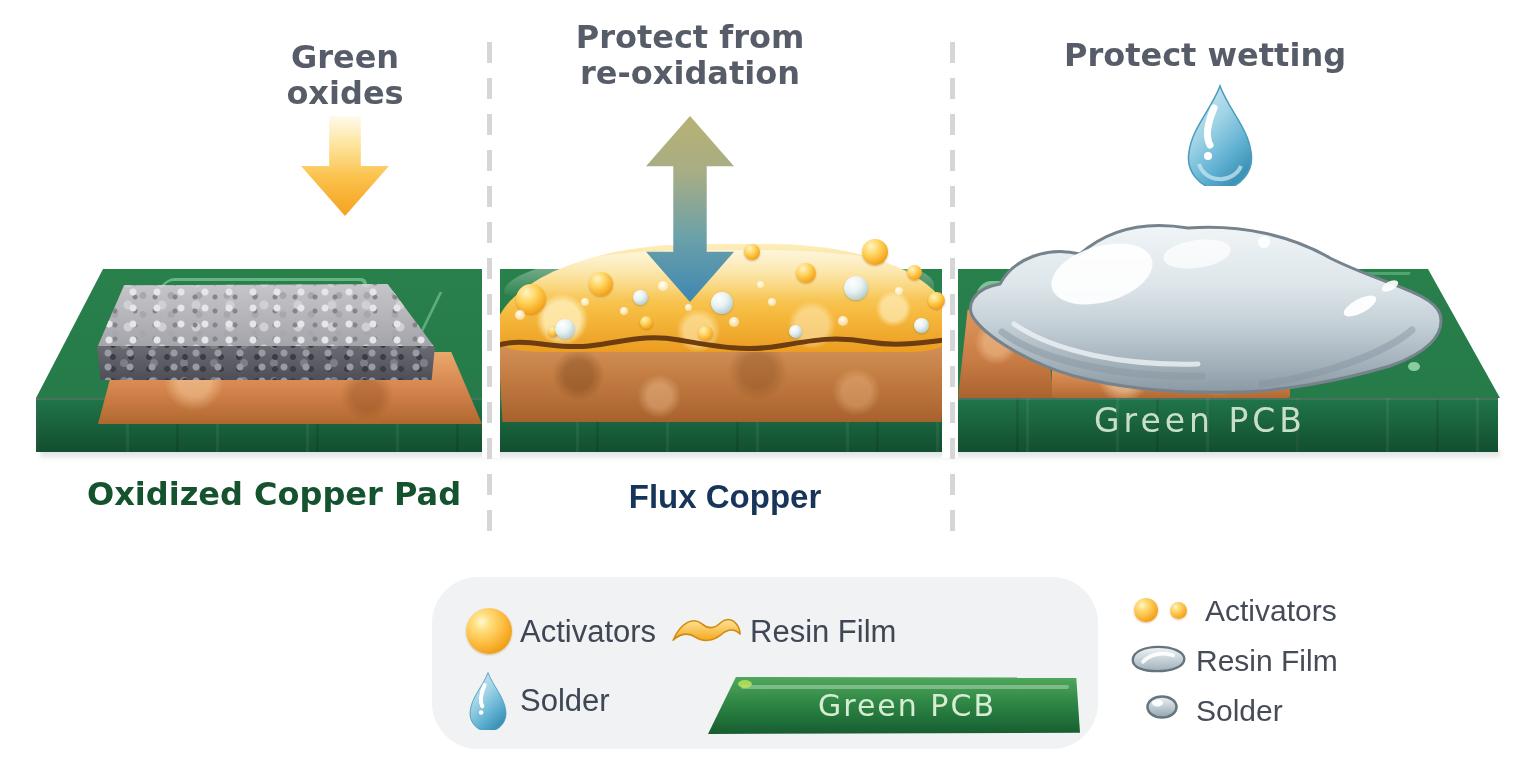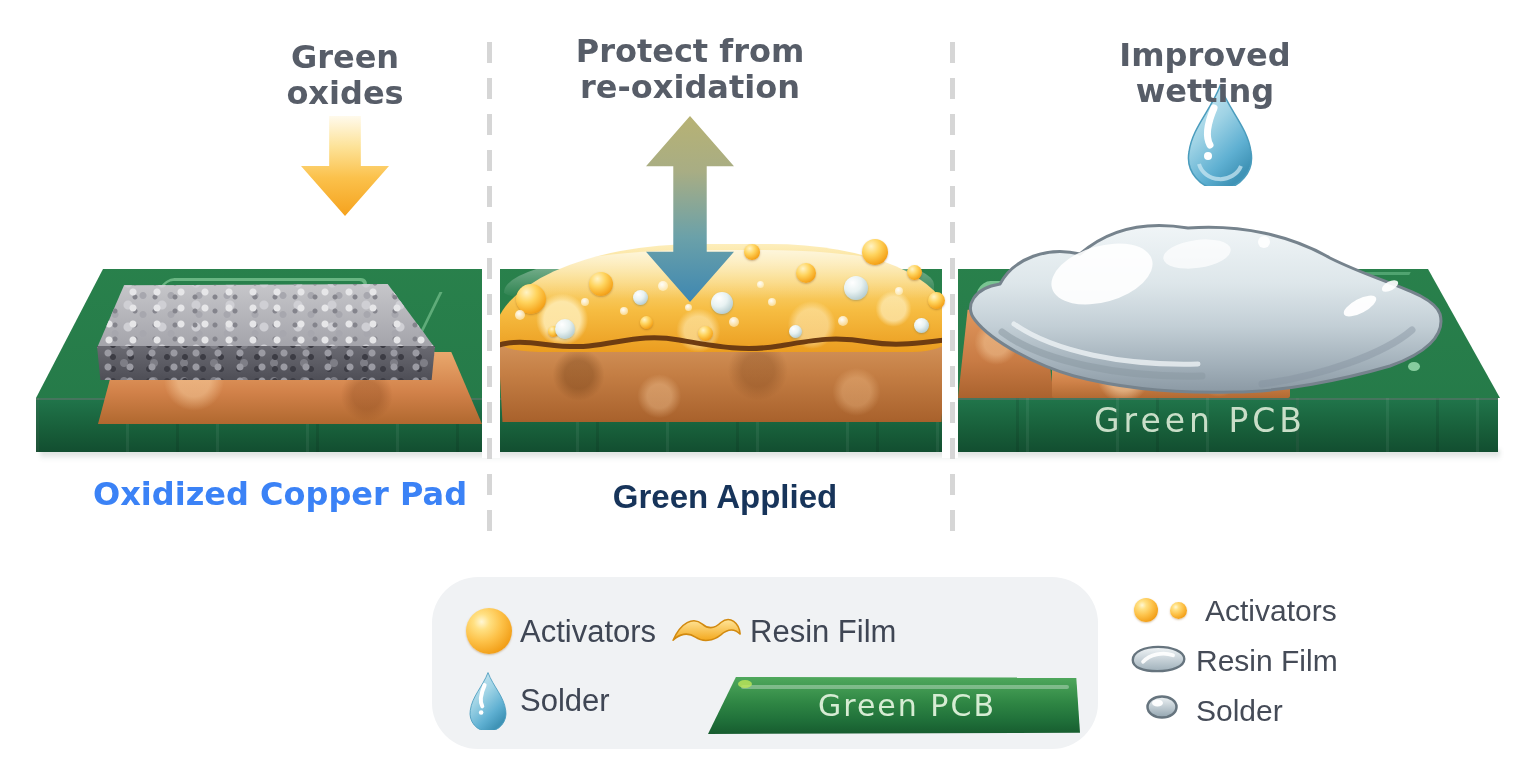--- a/index.html
+++ b/index.html
@@ -107,21 +107,21 @@
     background:
       radial-gradient(circle at 30% 50%,rgba(255,225,185,.5) 0 14px,transparent 26px),
       radial-gradient(circle at 70% 45%,rgba(255,215,170,.4) 0 12px,transparent 22px),
       linear-gradient(180deg,#eba76b 0%,#d0834a 60%,#b26a33 100%);}
   .solder{position:absolute;left:962px;top:214px;width:486px;height:185px;z-index:6;}
   .pcb-label{position:absolute;left:1035px;top:404px;width:330px;z-index:3;text-align:center;
     font:400 33px/1 "DejaVu Sans",sans-serif;color:#c9dec8;letter-spacing:4px;}
 
   
   .caption{position:absolute;z-index:9;text-align:center;white-space:pre-line;}
-  .cap-gray{left:70px;top:474px;width:420px;font:700 32px/1.25 "DejaVu Sans",sans-serif;color:#3b82f6;}
+  .cap-gray{left:64px;top:474px;width:420px;font:700 32px/1.25 "DejaVu Sans",sans-serif;color:#14532d;}
   .cap-navy2{left:575px;top:476px;width:300px;font:700 33px/1.25 "Liberation Sans",sans-serif;color:#17345a;}
   .cap-navy3{left:1015px;top:476px;width:370px;font:700 33px/1.3 "Liberation Sans",sans-serif;color:#17345a;}
 
   
   .legend-box{position:absolute;left:432px;top:577px;width:666px;height:172px;z-index:2;
     background:#f0f2f4;border-radius:46px;}
   .legend-box .lbl{position:absolute;font:400 31px/1 "Liberation Sans",sans-serif;color:#3f4654;}
   .gold-ball{border-radius:50%;
     background:radial-gradient(circle at 34% 30%,#fff7d4 0%,#ffe082 18%,#fdc249 45%,#f19c14 78%,#d97f04 100%);
     box-shadow:0 1px 2px rgba(150,90,0,.35);}
@@ -148,23 +148,23 @@
 </head>
 <body>
 
 <div class="canvas">
 
   <div class="divider" style="left:487px"></div>
   <div class="divider" style="left:950px"></div>
 
   <div class="annotation" style="left:195px;top:40px;width:300px">Green
 oxides</div>
-  <div class="annotation" style="left:540px;top:34px;width:300px">Protect from
+  <div class="annotation" style="left:540px;top:20px;width:300px">Protect from
 re-oxidation</div>
-  <div class="annotation" style="left:1055px;top:38px;width:300px">Improved wetting</div>
+  <div class="annotation" style="left:1055px;top:38px;width:300px">Protect wetting</div>
 
   <div class="arrow-down"></div>
   <div class="arrow-updown"></div>
   <svg class="droplet-hero" viewBox="0 0 70 104">
     <defs>
       <linearGradient id="dropG1" x1="0" y1="0" x2="0.6" y2="1">
         <stop offset="0" stop-color="#daeff7"></stop>
           <stop offset="0.45" stop-color="#9fd3e5"></stop>
         <stop offset="0.78" stop-color="#5fb0d2"></stop>
           <stop offset="1" stop-color="#3f93b6"></stop>
@@ -250,21 +250,21 @@
     <circle cx="302" cy="28" r="6" fill="#ffffff" opacity="0.9"></circle>
     <ellipse cx="398" cy="92" rx="18" ry="7" fill="#ffffff" opacity="0.95" transform="rotate(-28 398 92)"></ellipse>
     <ellipse cx="428" cy="72" rx="9" ry="4.5" fill="#ffffff" opacity="0.9" transform="rotate(-28 428 72)"></ellipse>
   </svg>
   <div class="pcb-label">Green PCB</div>
 
   <div class="gap gap1"></div>
   <div class="gap gap2"></div>
 
   <div class="caption cap-gray">Oxidized Copper Pad</div>
-  <div class="caption cap-navy2">Green Applied</div>
+  <div class="caption cap-navy2">Flux Copper</div>
 
   <div class="legend-box">
     <div class="gold-ball lb-ball"></div>
     <div class="lbl" style="left:88px;top:616px;top:39px">Activators</div>
     <svg class="lb-resin" viewBox="0 0 96 42">
       <defs>
         <linearGradient id="resinG" x1="0" y1="0" x2="0" y2="1">
           <stop offset="0" stop-color="#ffe59a"></stop>
             <stop offset="1" stop-color="#f3a81d"></stop>
         </linearGradient>

